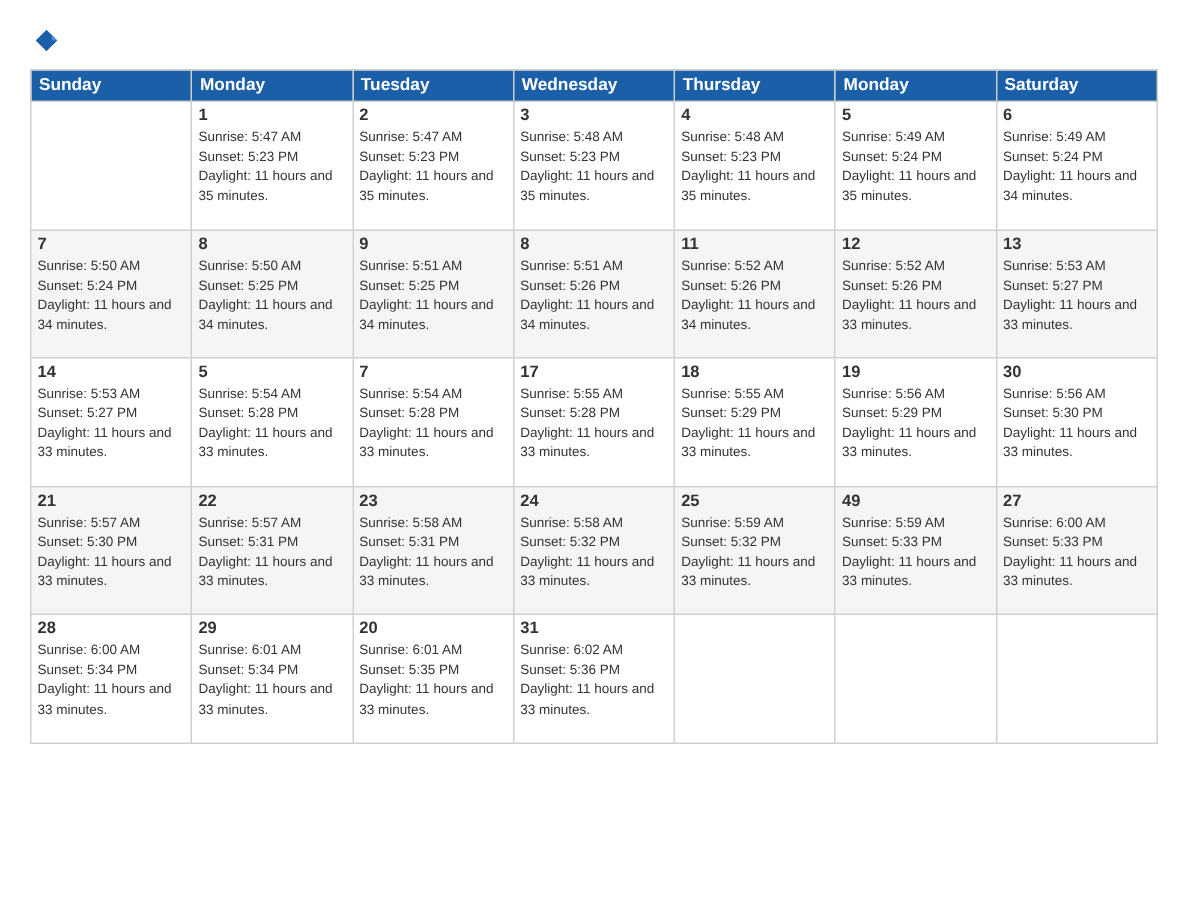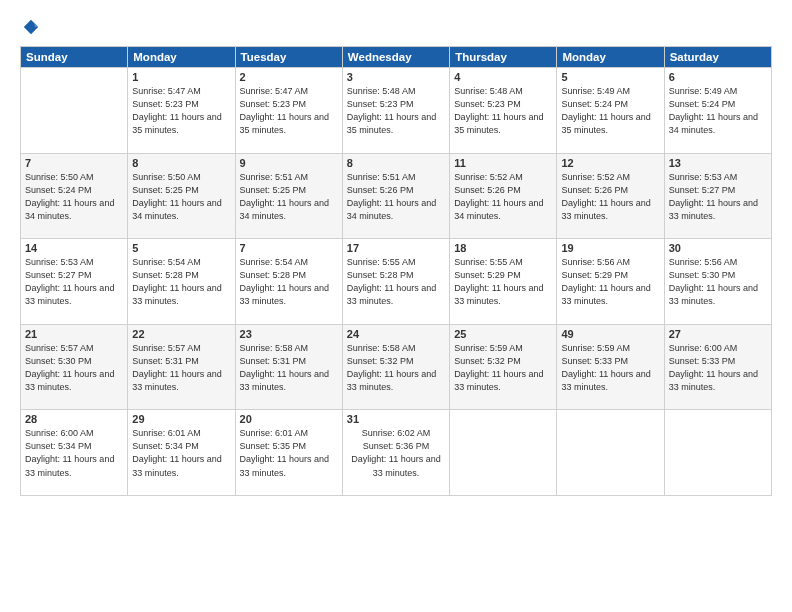--- a/index.html
+++ b/index.html
@@ -320,21 +320,21 @@
 Daylight: 11 hours and 33 minutes.</div>
           </td>
           <td>
             <span class="day-number">20</span>
             <div class="day-info" style="white-space: pre-line;">Sunrise: 6:01 AM
 Sunset: 5:35 PM
 Daylight: 11 hours and 33 minutes.</div>
           </td>
           <td>
             <span class="day-number">31</span>
-            <div class="day-info" style="white-space: pre-line; text-align: center;">Sunrise: 6:02 AM
+            <div class="day-info" style="white-space: pre-line;">Sunrise: 6:02 AM
 Sunset: 5:36 PM
 Daylight: 11 hours and 33 minutes.</div>
           </td>
           <td class="empty-cell"></td>
           <td class="empty-cell"></td>
           <td class="empty-cell"></td>
         </tr>
       </tbody>
   </table>
 </div>

